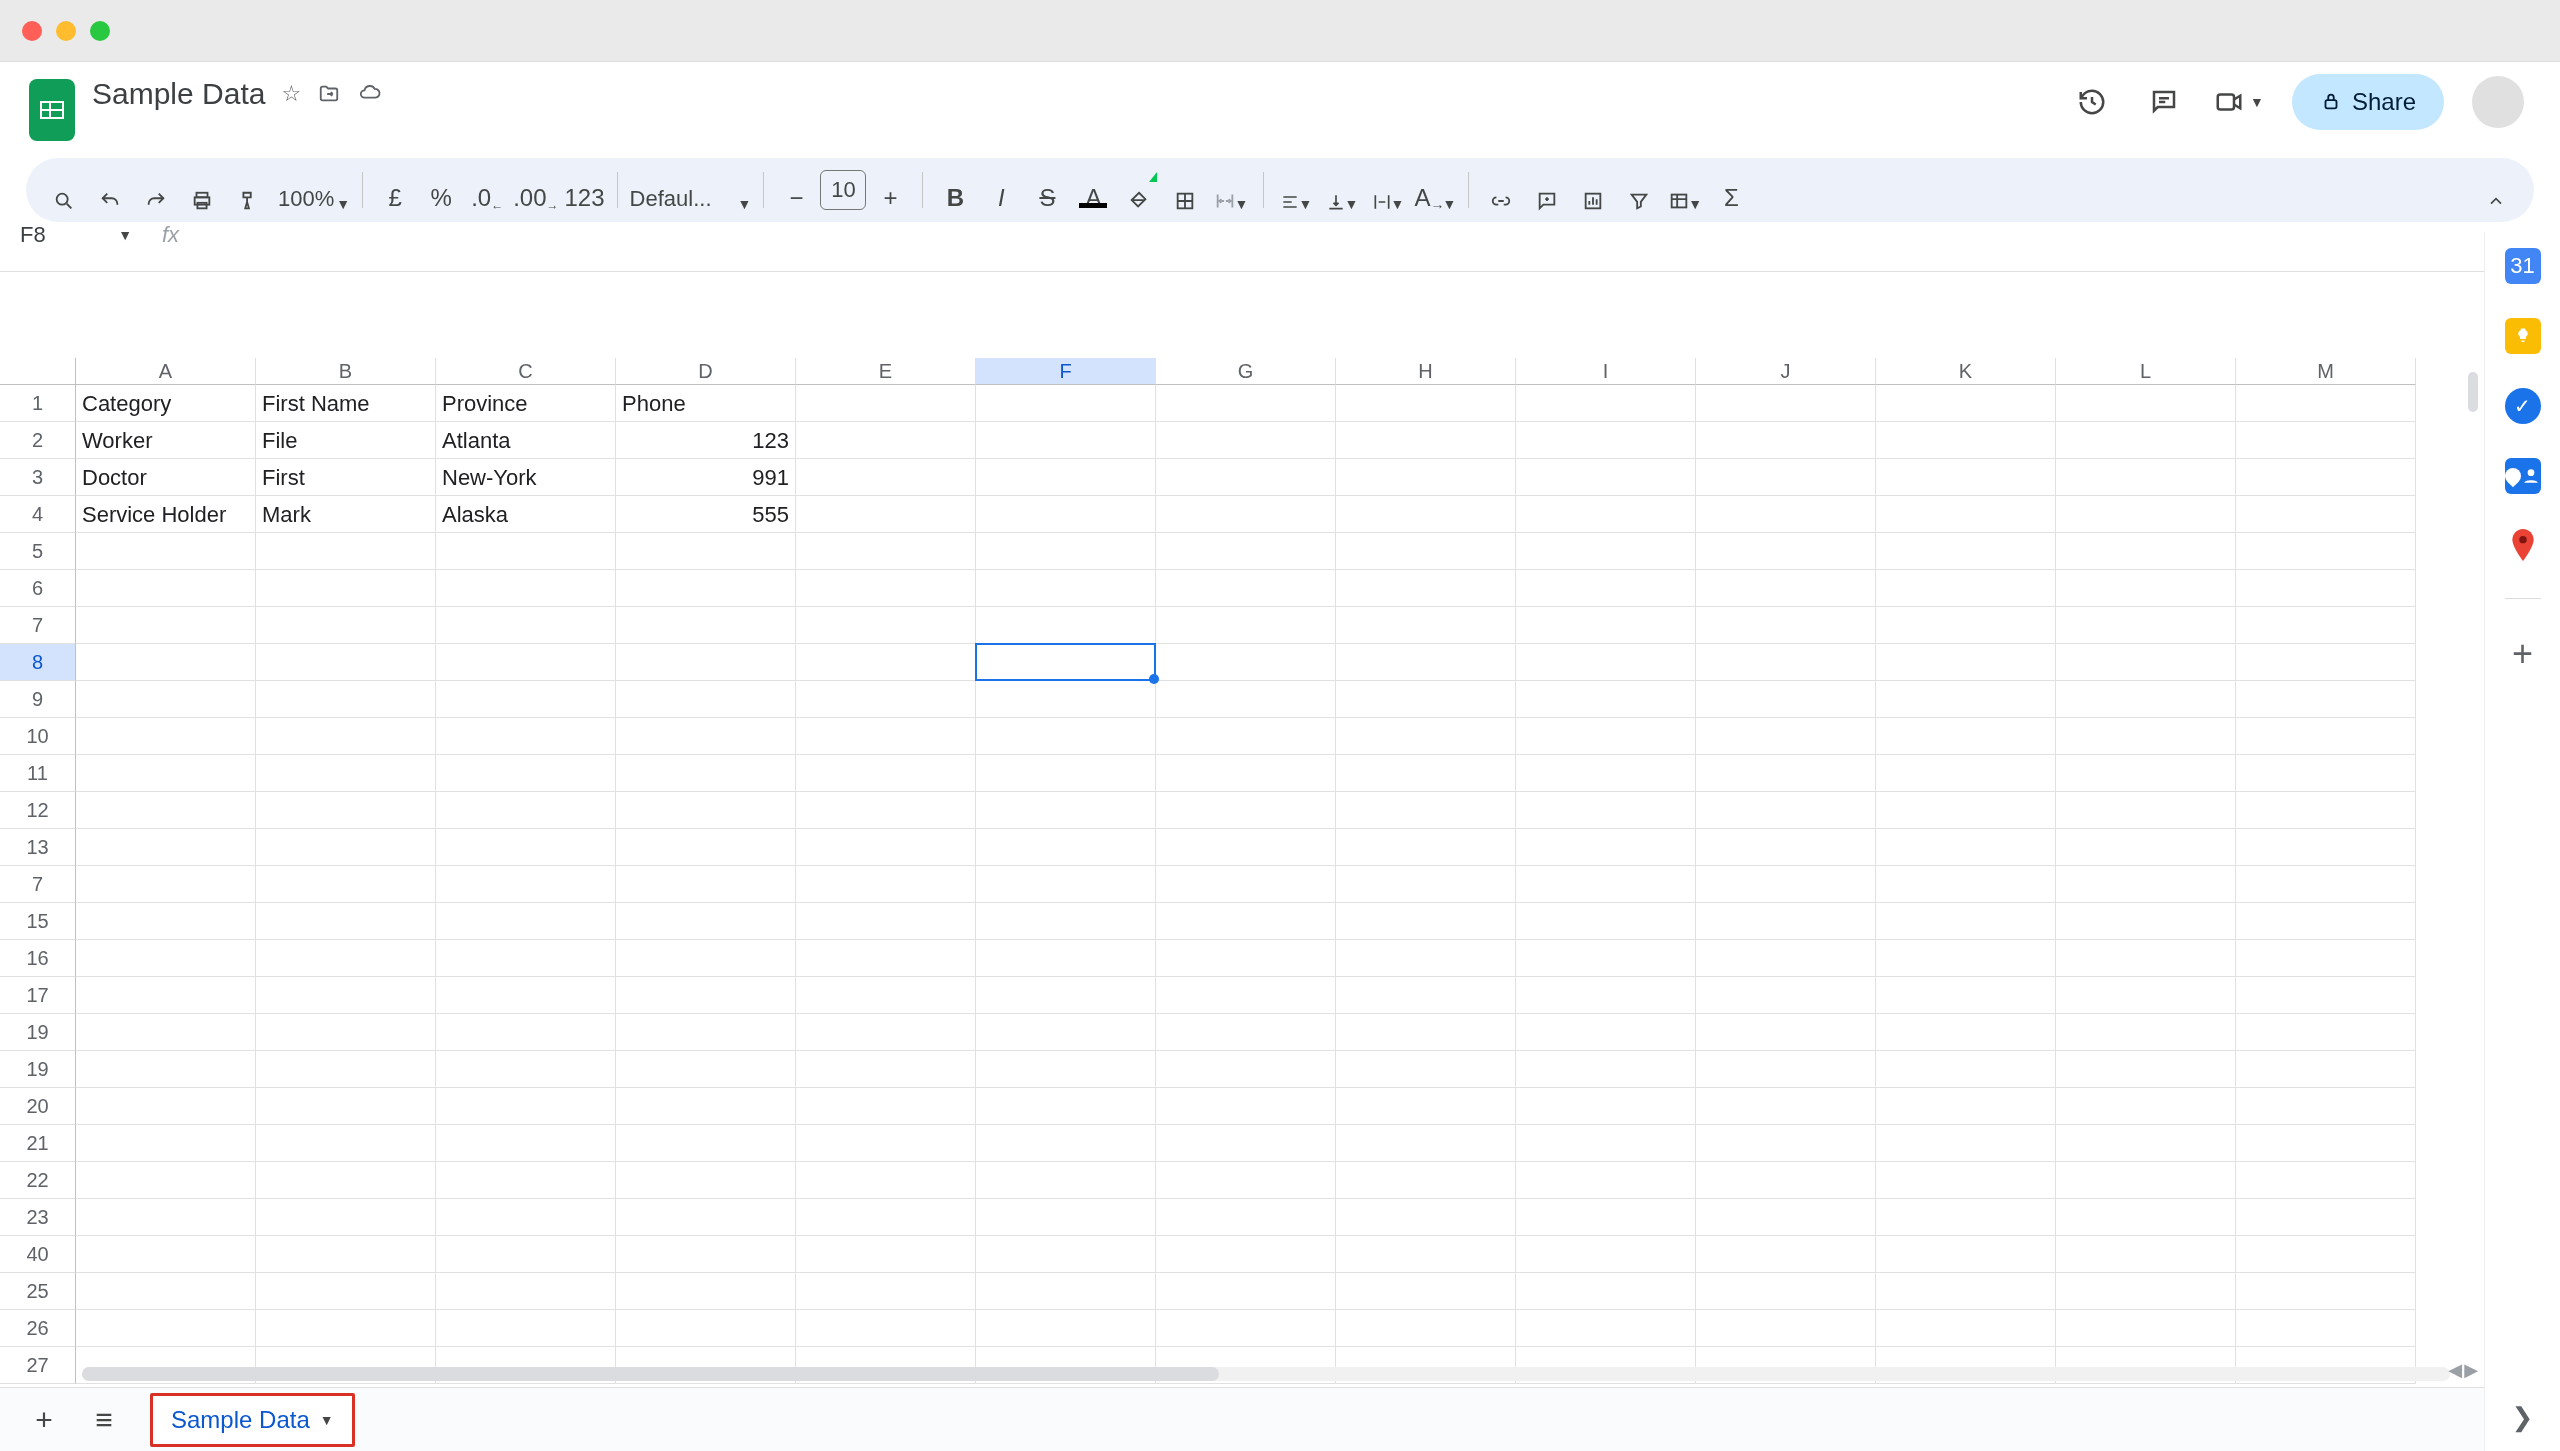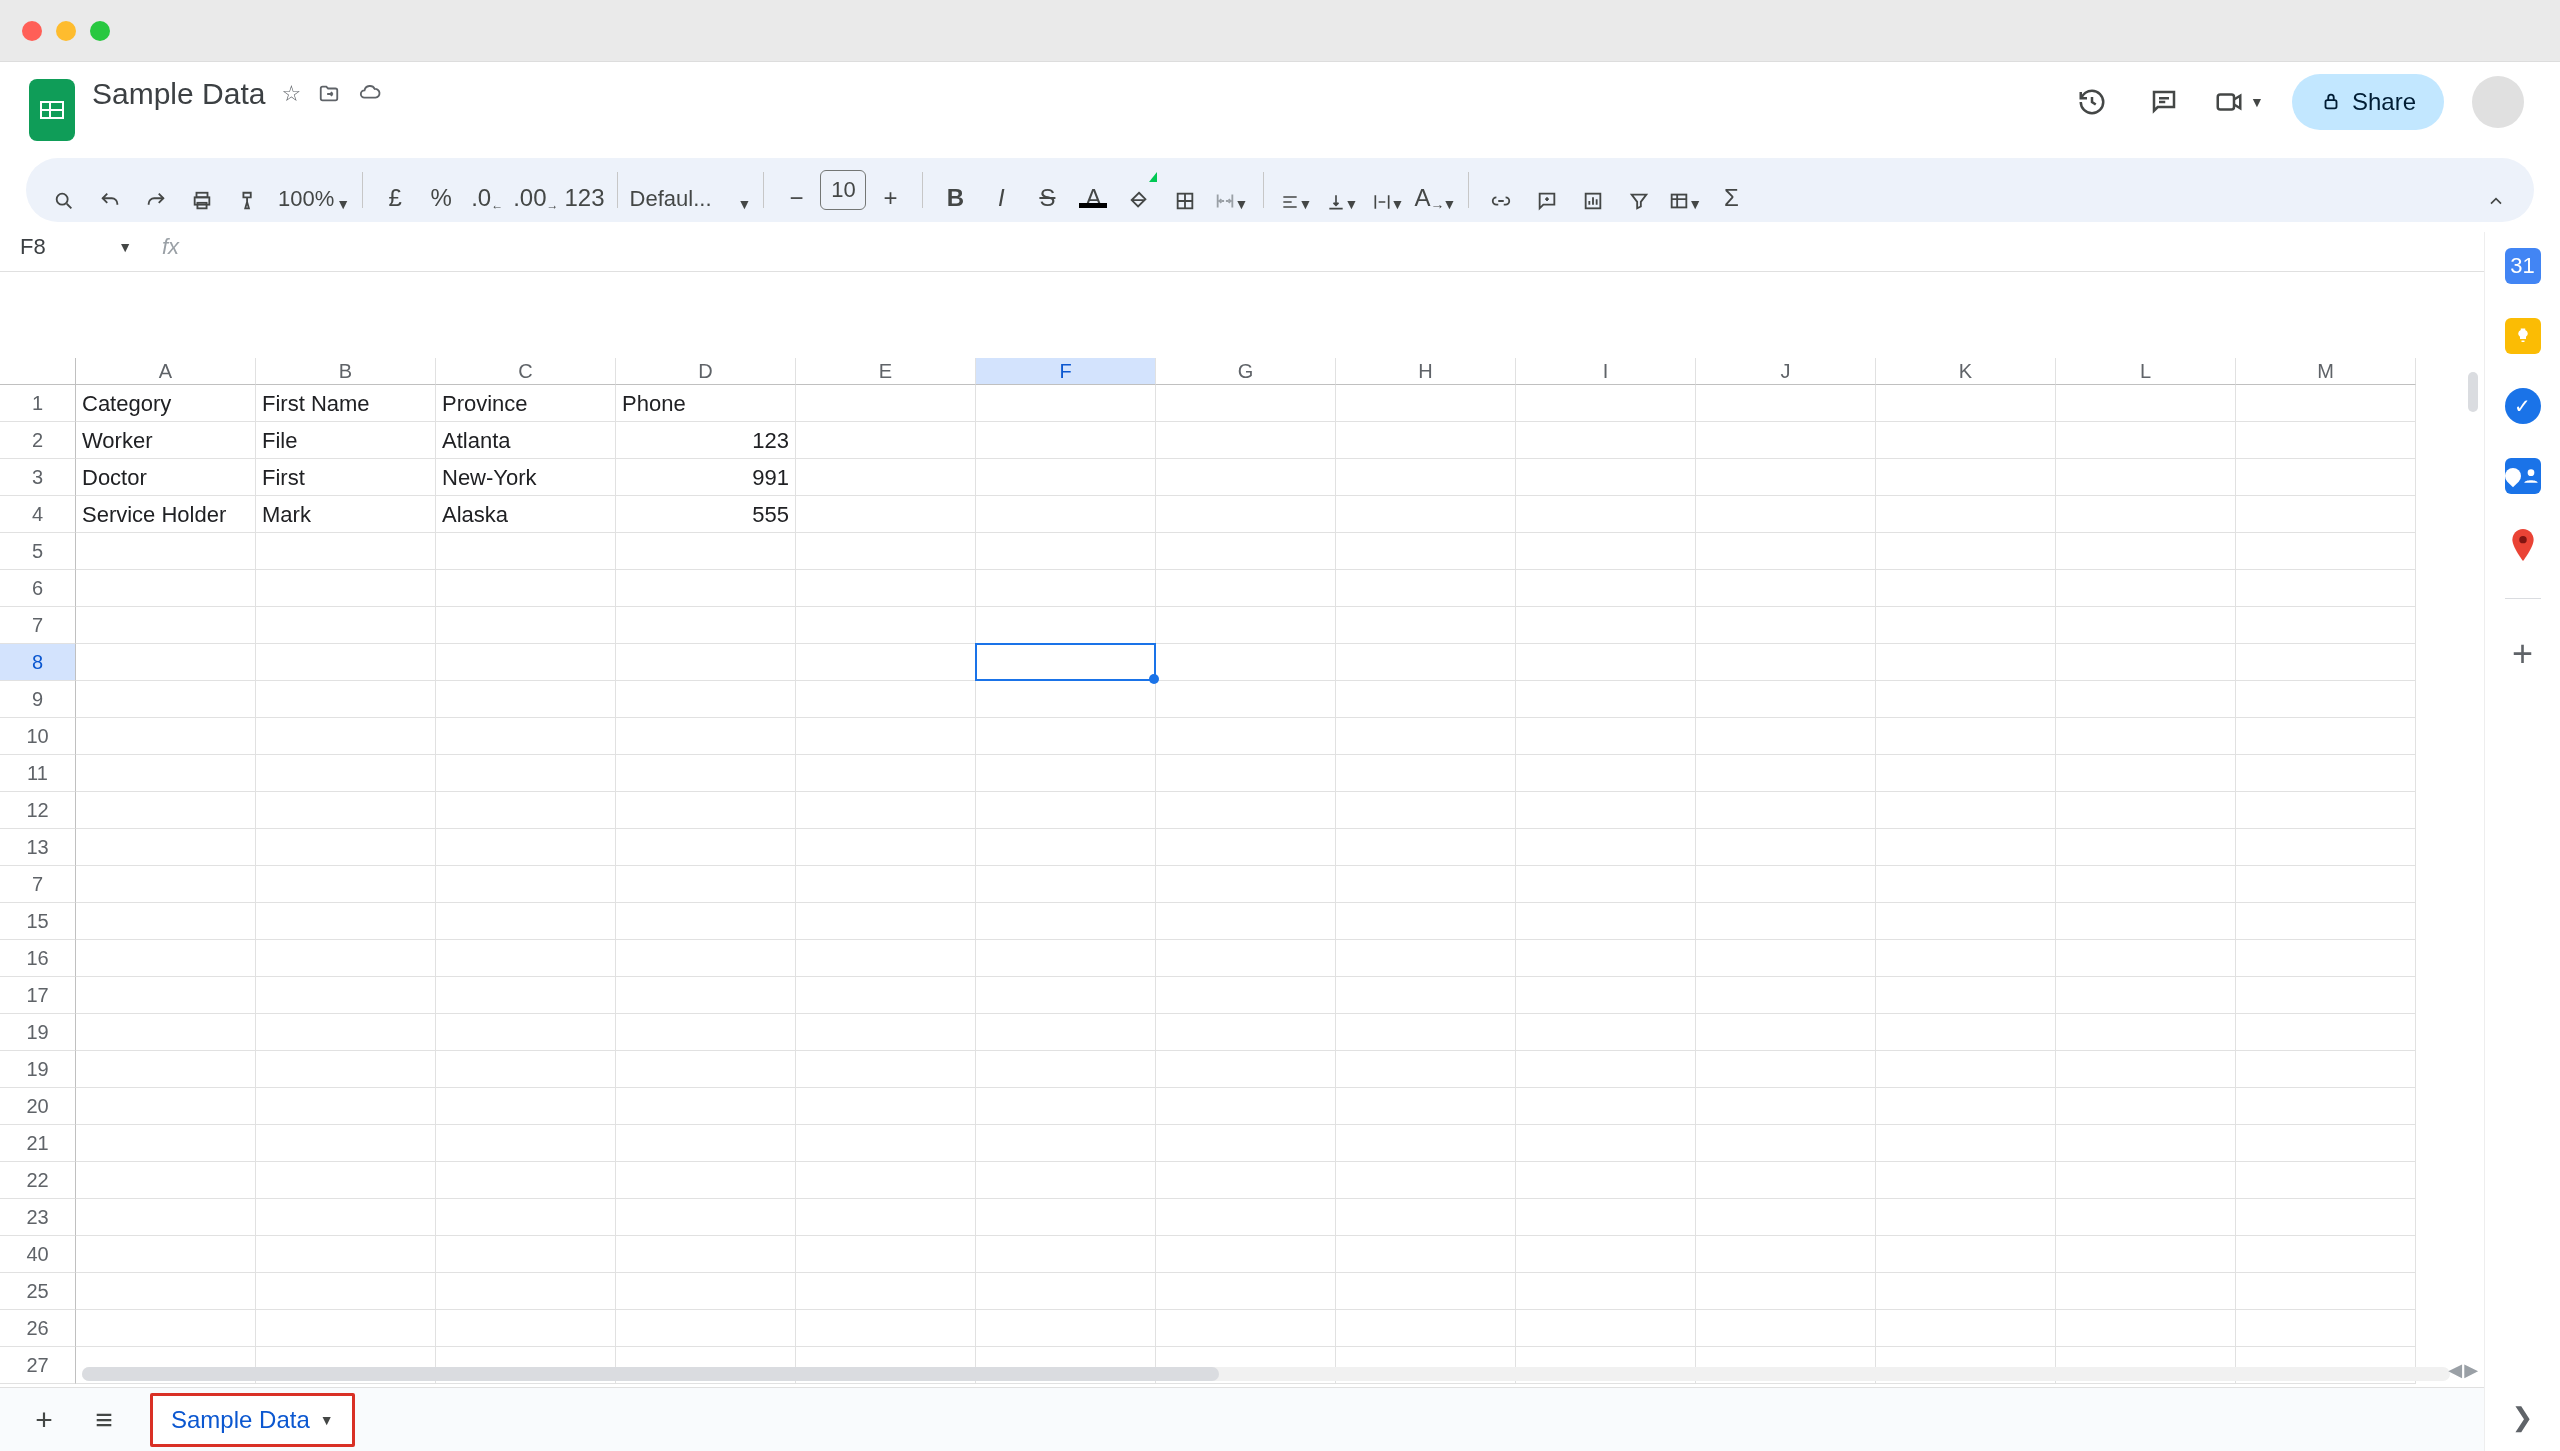--- a/index.html
+++ b/index.html
@@ -33,21 +33,21 @@
 .tb-sep{width:1px;height:36px;background:#c7c7c7;margin:0 6px}
 .zoom-text{font-size:22px;color:#444746;padding:0 4px}
 .font-name{width:110px;font-size:22px;color:#444746;text-align:left;overflow:hidden;text-overflow:ellipsis;white-space:nowrap}
 .font-size-box{display:flex;align-items:center;gap:4px}
 .font-size-input{width:46px;height:40px;border:1.5px solid #747775;border-radius:6px;text-align:center;font-size:22px;background:transparent;color:#444746}
 .underline-a{position:relative}
 .underline-a::after{content:"";position:absolute;left:6px;right:6px;bottom:4px;height:5px;background:#000}
 .fill-bucket{position:relative}
 .fill-swatch{position:absolute;right:2px;top:4px;width:0;height:0;border-left:8px solid transparent;border-bottom:10px solid #00c853}
 .caret{font-size:14px;color:#444746;margin-left:-2px}
-.namebox-row{display:flex;align-items:center;height:50px;border-bottom:1px solid #e0e0e0;padding-left:14px}
+.namebox-row{display:flex;align-items:flex-start;height:50px;border-bottom:1px solid #e0e0e0;padding-left:14px}
 .namebox{width:130px;display:flex;align-items:center;gap:8px;font-size:22px;color:#3c4043;padding-left:6px}
 .namebox .caret{margin-left:auto;margin-right:12px}
 .fx{color:#9aa0a6;font-size:22px;font-style:italic;margin-left:18px;margin-right:12px}
 .fx-input{flex:1;height:100%;border:none;outline:none;font-size:22px}
 .sheet-area{position:absolute;top:296px;left:0;right:76px;bottom:64px;overflow:hidden}
 .grid{position:relative;display:grid;grid-template-columns:76px repeat(13,180px);grid-auto-rows:37px;font-size:22px;color:#202124}
 .corner{background:#fff;border-right:1px solid #c0c0c0;border-bottom:1px solid #c0c0c0;position:sticky;top:0;left:0;height:27px}
 .colhdr{background:#fff;border-right:1px solid #e1e1e1;border-bottom:1px solid #c0c0c0;text-align:center;font-size:20px;color:#5f6368;height:27px;line-height:27px}
 .colhdr.active{background:#d3e3fd;color:#0b57d0}
 .rowhdr{background:#fff;border-right:1px solid #c0c0c0;border-bottom:1px solid #e1e1e1;text-align:center;font-size:20px;color:#5f6368;line-height:37px}

